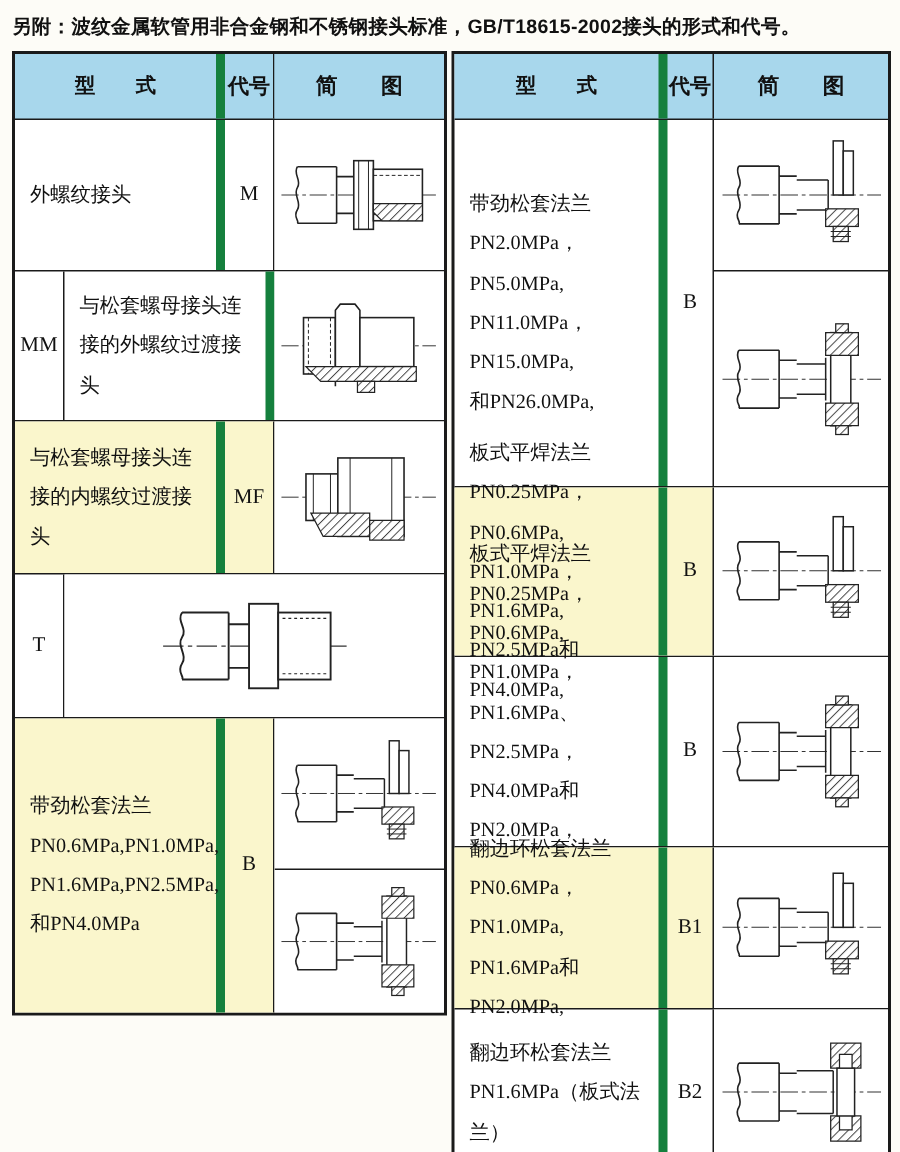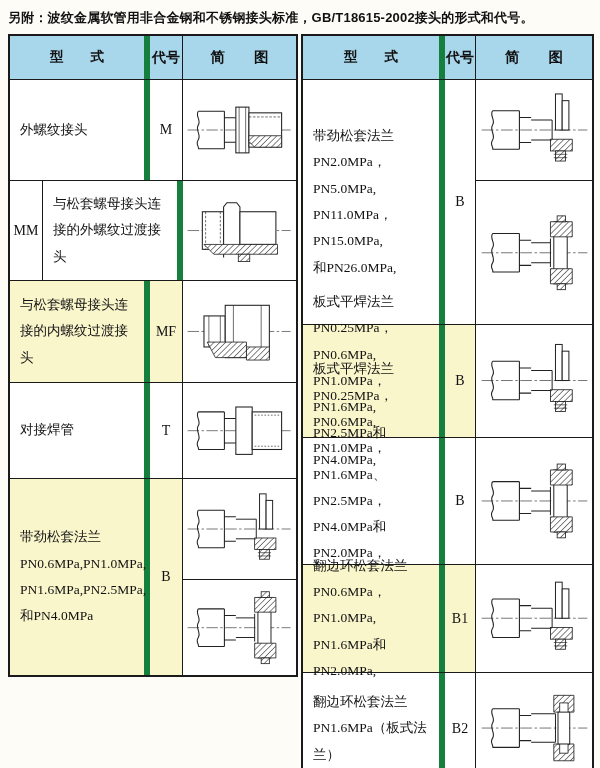--- a/index.html
+++ b/index.html
@@ -166,23 +166,20 @@
       <div class="cell c-code">
           <span>MF</span>
         </div>
       <div class="cell c-diag">
           <svg class="diag" viewBox="0 0 130 90">
             <use href="#dg-union"></use>
           </svg>
         </div>
     </div>
     <div class="trow" style="height:96px">
-      <div class="cell c-type">
-          <span>对接焊管</span>
-        </div>
       <div class="cell c-code">
           <span>T</span>
         </div>
       <div class="cell c-diag">
           <svg class="diag" viewBox="0 0 130 90">
             <use href="#dg-weld"></use>
           </svg>
         </div>
     </div>
     <div class="trow hl" style="height:196px">

